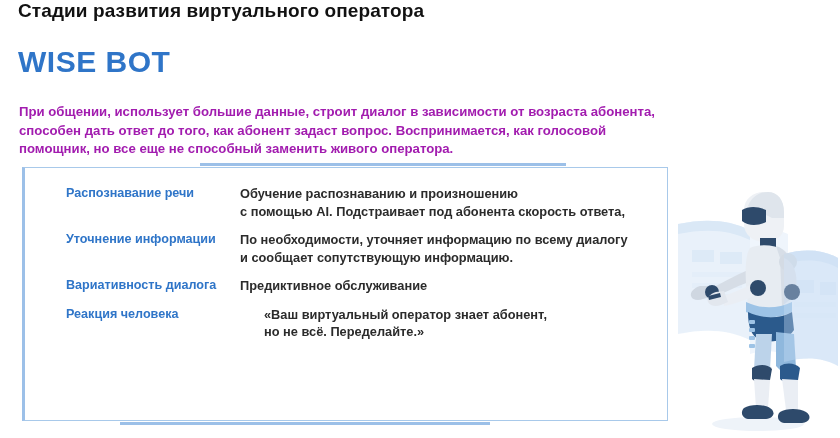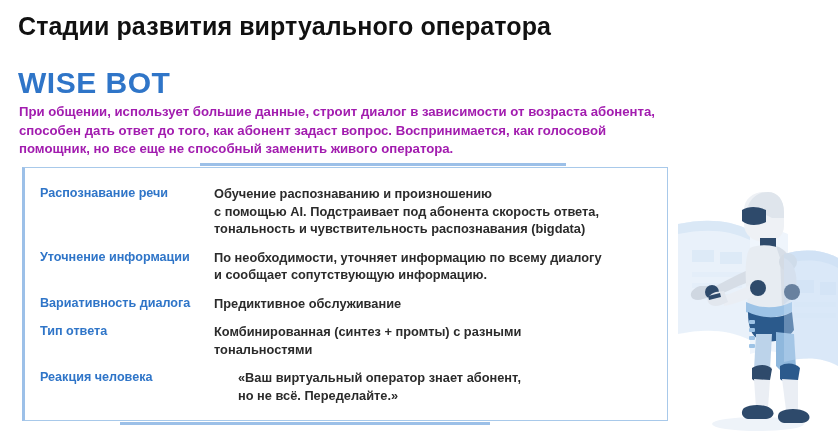--- a/index.html
+++ b/index.html
@@ -13,32 +13,32 @@
     position: relative;
     overflow: hidden;
     font-family: "Liberation Sans", sans-serif;
     -webkit-font-smoothing: antialiased;
   }
 
   
   .page-title {
     position: absolute;
     left: 18px;
-    top: 12px;
-    font-size: 25px;
+    top: 0;
+    font-size: 19px;
     font-weight: bold;
     color: #111111;
     letter-spacing: 0.1px;
     white-space: nowrap;
   }
 
   .brand-title {
     position: absolute;
     left: 18px;
-    top: 66px;
+    top: 45px;
     font-size: 30px;
     font-weight: bold;
     color: #2f75c8;
     letter-spacing: 0.5px;
     white-space: nowrap;
   }
 
   .intro-paragraph {
     position: absolute;
     left: 19px;
@@ -101,20 +101,21 @@
 
   .row-label {
     flex: 0 0 192px;
     padding-left: 18px;
     box-sizing: border-box;
     font-size: 12.6px;
     font-weight: bold;
     color: #2f75c8;
     line-height: 17px;
     white-space: nowrap;
+    margin-left: 26px;
   }
 
   .row-desc {
     flex: 1 1 auto;
     font-size: 12.8px;
     font-weight: bold;
     color: #2b2b2b;
     line-height: 17.5px;
     padding-right: 25px;
   }
@@ -145,46 +146,38 @@
 
 <div class="feature-box"></div>
 
 <div class="feature-rows">
 
   <div class="feature-row">
     <div class="row-label">Распознавание речи</div>
     <div class="row-desc">
       <span class="line">Обучение распознаванию и произношению</span>
       <span class="line">с помощью AI. Подстраивает под абонента скорость ответа,</span>
-      <span class="line">тональность и чувствительность распознавания (bigdata)</span>
     </div>
   </div>
 
   <div class="feature-row">
     <div class="row-label">Уточнение информации</div>
     <div class="row-desc">
       <span class="line">По необходимости, уточняет информацию по всему диалогу</span>
       <span class="line">и сообщает сопутствующую информацию.</span>
     </div>
   </div>
 
   <div class="feature-row">
     <div class="row-label">Вариативность диалога</div>
     <div class="row-desc">
       <span class="line">Предиктивное обслуживание</span>
     </div>
   </div>
 
-  <div class="feature-row">
-    <div class="row-label">Тип ответа</div>
-    <div class="row-desc">
-      <span class="line">Комбинированная (синтез + промты) с разными</span>
-      <span class="line">тональностями</span>
-    </div>
-  </div>
 
   <div class="feature-row">
     <div class="row-label">Реакция человека</div>
     <div class="row-desc">
       <span class="line">«Ваш виртуальный оператор знает абонент,</span>
       <span class="line">но не всё. Переделайте.»</span>
     </div>
   </div>
 
 </div>

